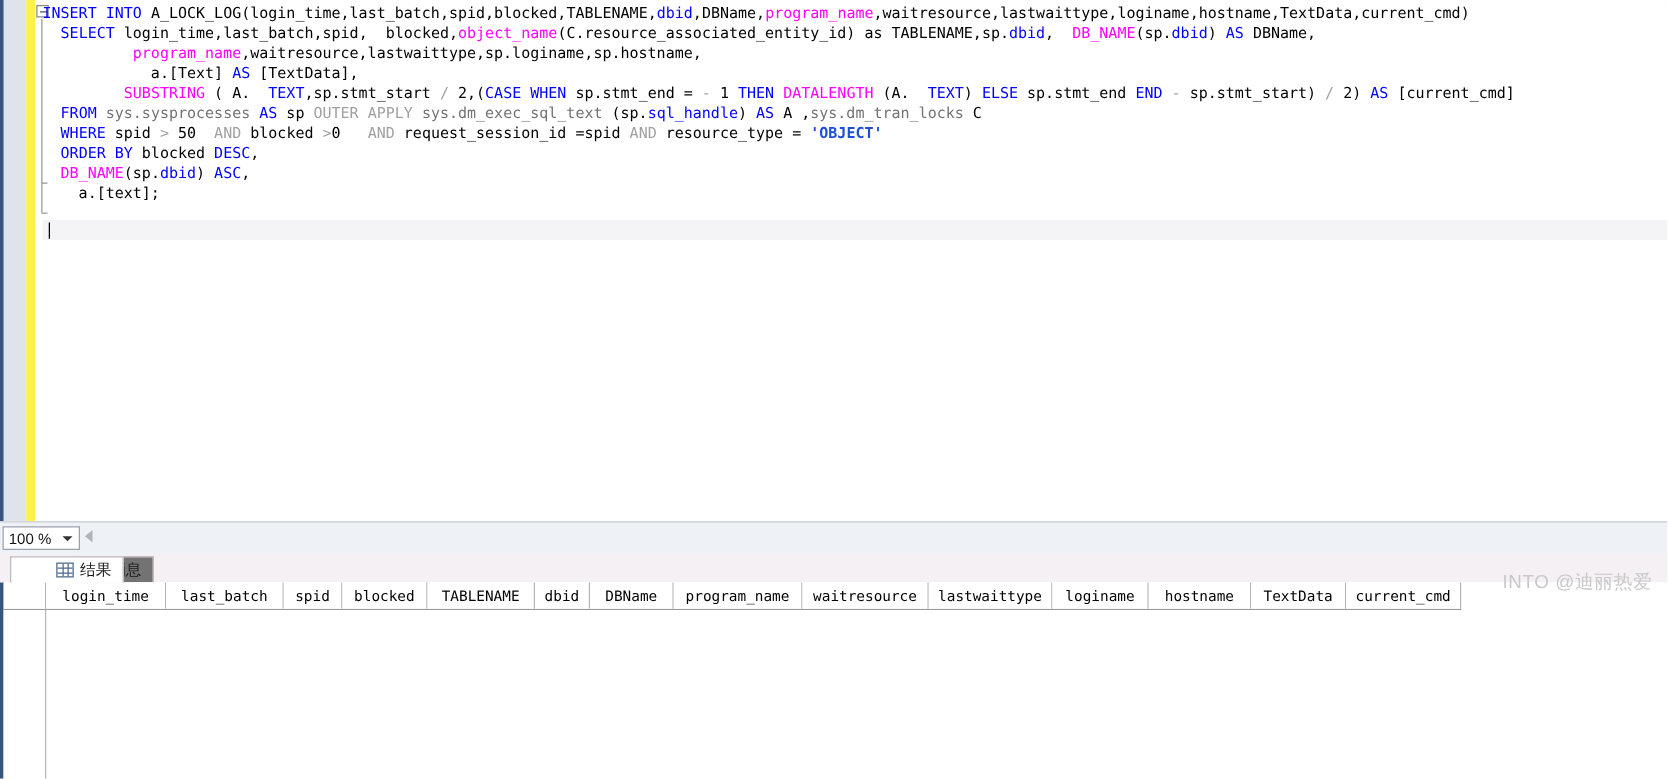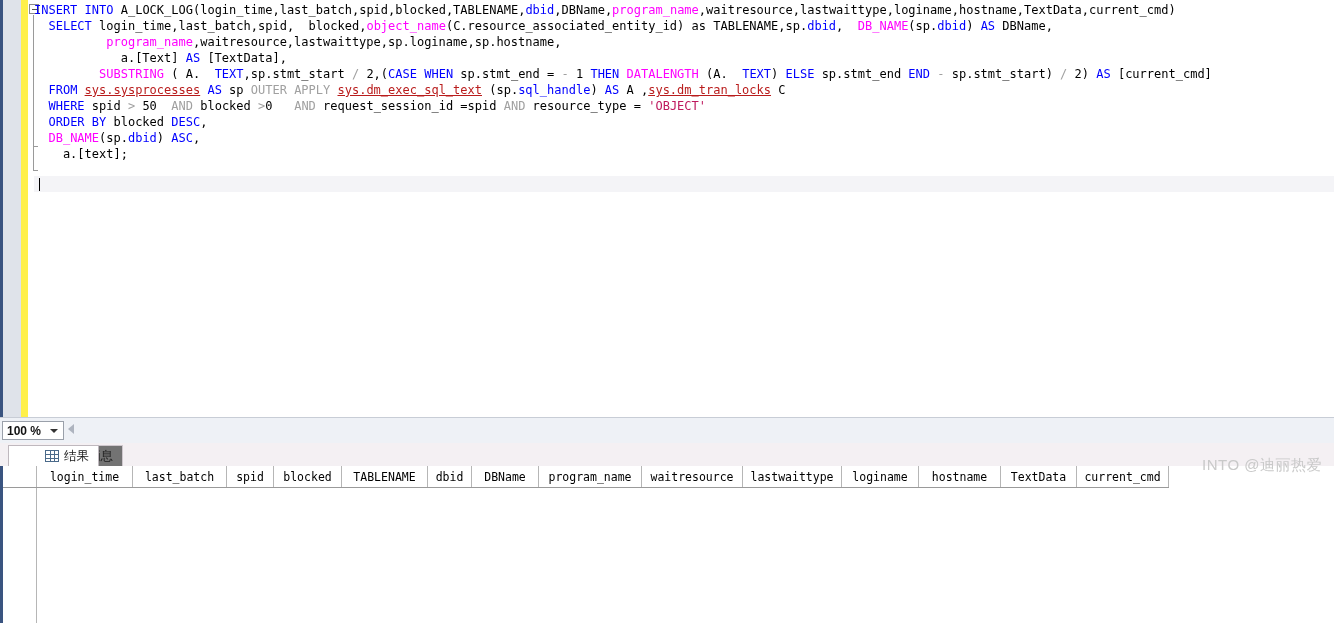--- a/index.html
+++ b/index.html
@@ -86,22 +86,22 @@
     width: 1300px;
     font-family: "DejaVu Sans Mono", "Liberation Mono", monospace;
     font-size: 12px;
     line-height: 16px;
     white-space: pre;
     color: #000000;
   }
   .code .ln { display: block; height: 16px; }
   .kw   { color: #0000ff; }   
   .fn   { color: #ff00ff; }   
-  .obj  { color: #b91c1c; text-decoration: underline; }   
-  .str  { color: #be185d; }   
+  .obj  { color: #737373; }   
+  .str  { color: #1d4ed8; font-weight: bold; }   
   .gray { color: #a0a0a0; }   
   .plain{ color: #000000; }
 
   
   .current-line {
     position: absolute; left: 34px; top: 176px;
     width: 1300px; height: 16px;
     background: #f4f4f7;
   }
   .caret {
@@ -119,21 +119,20 @@
   }
   .zoom-select {
     position: absolute; left: 2px; top: 3px;
     width: 62px; height: 19px;
     background: #ffffff;
     border: 1px solid #9aa0aa;
     display: flex; align-items: center;
     padding-left: 4px;
     font-size: 12px; color: #111;
     cursor: pointer;
-    font-weight: bold;
   }
   .zoom-select .zv { flex: 1; }
   .zoom-select .arrow {
     width: 0; height: 0; margin-right: 5px;
     border-left: 4px solid transparent;
     border-right: 4px solid transparent;
     border-top: 4px solid #333;
   }
   .hscroll-left {
     position: absolute; left: 68px; top: 6px;

